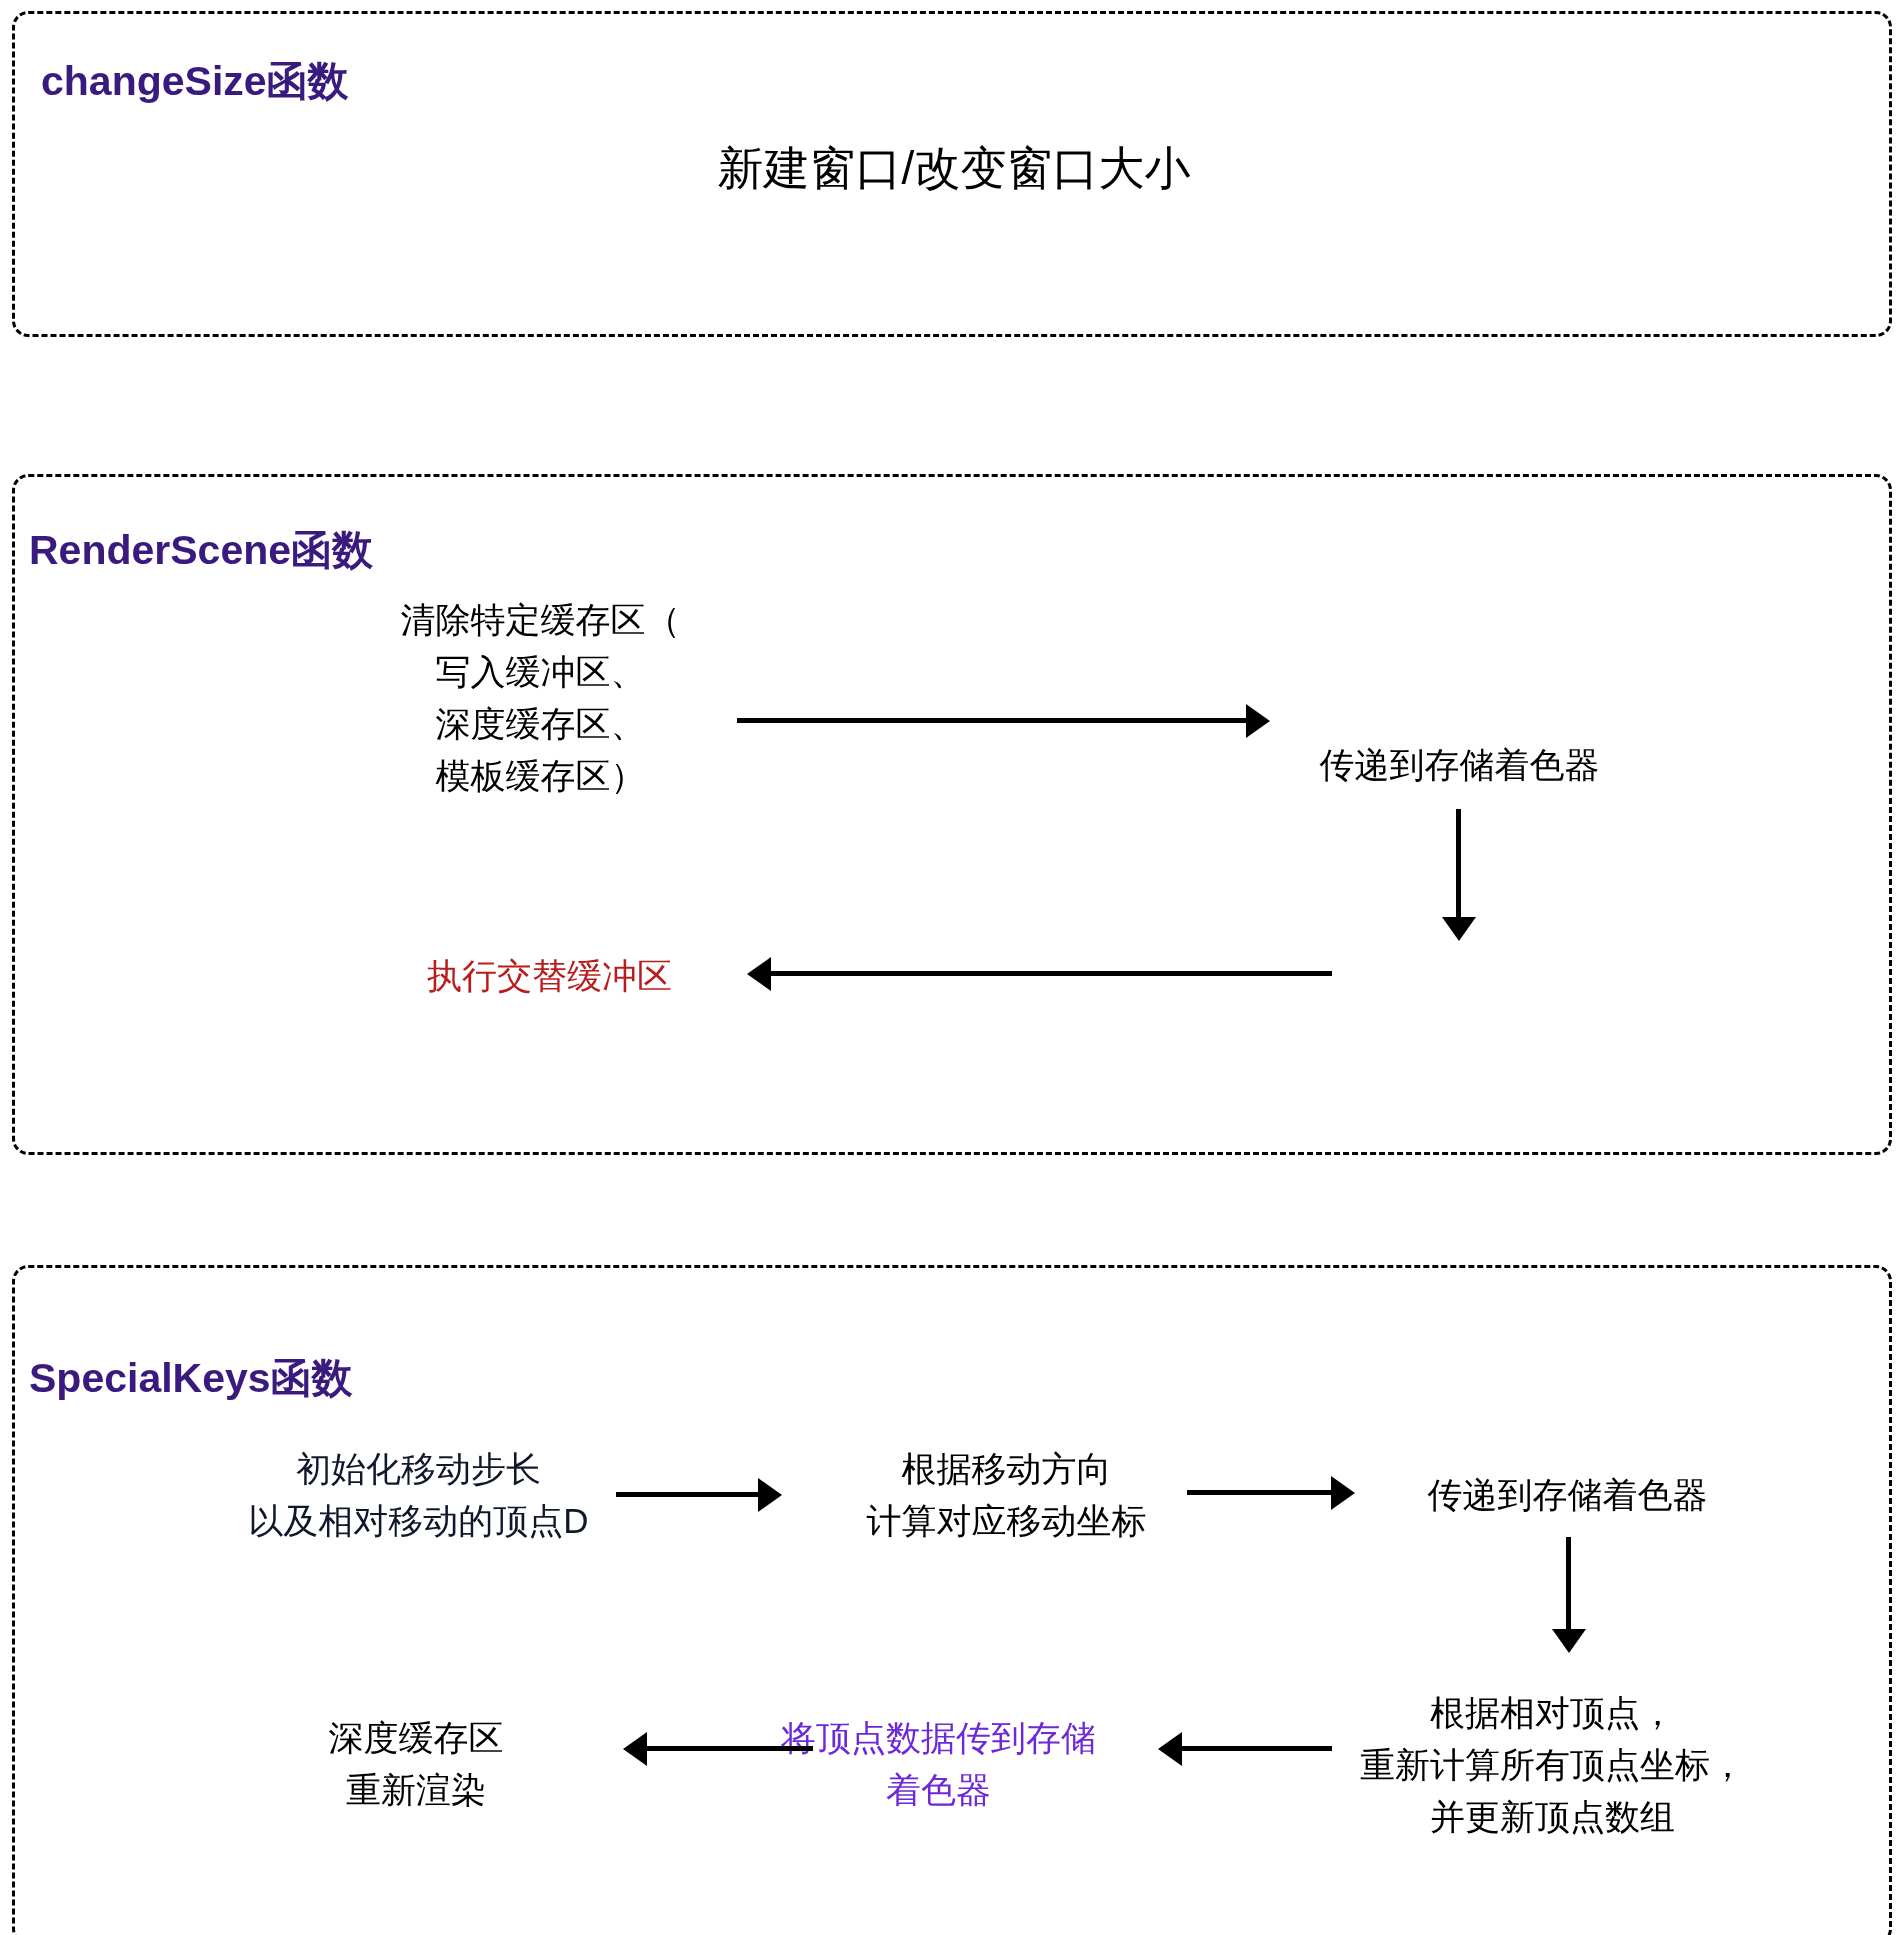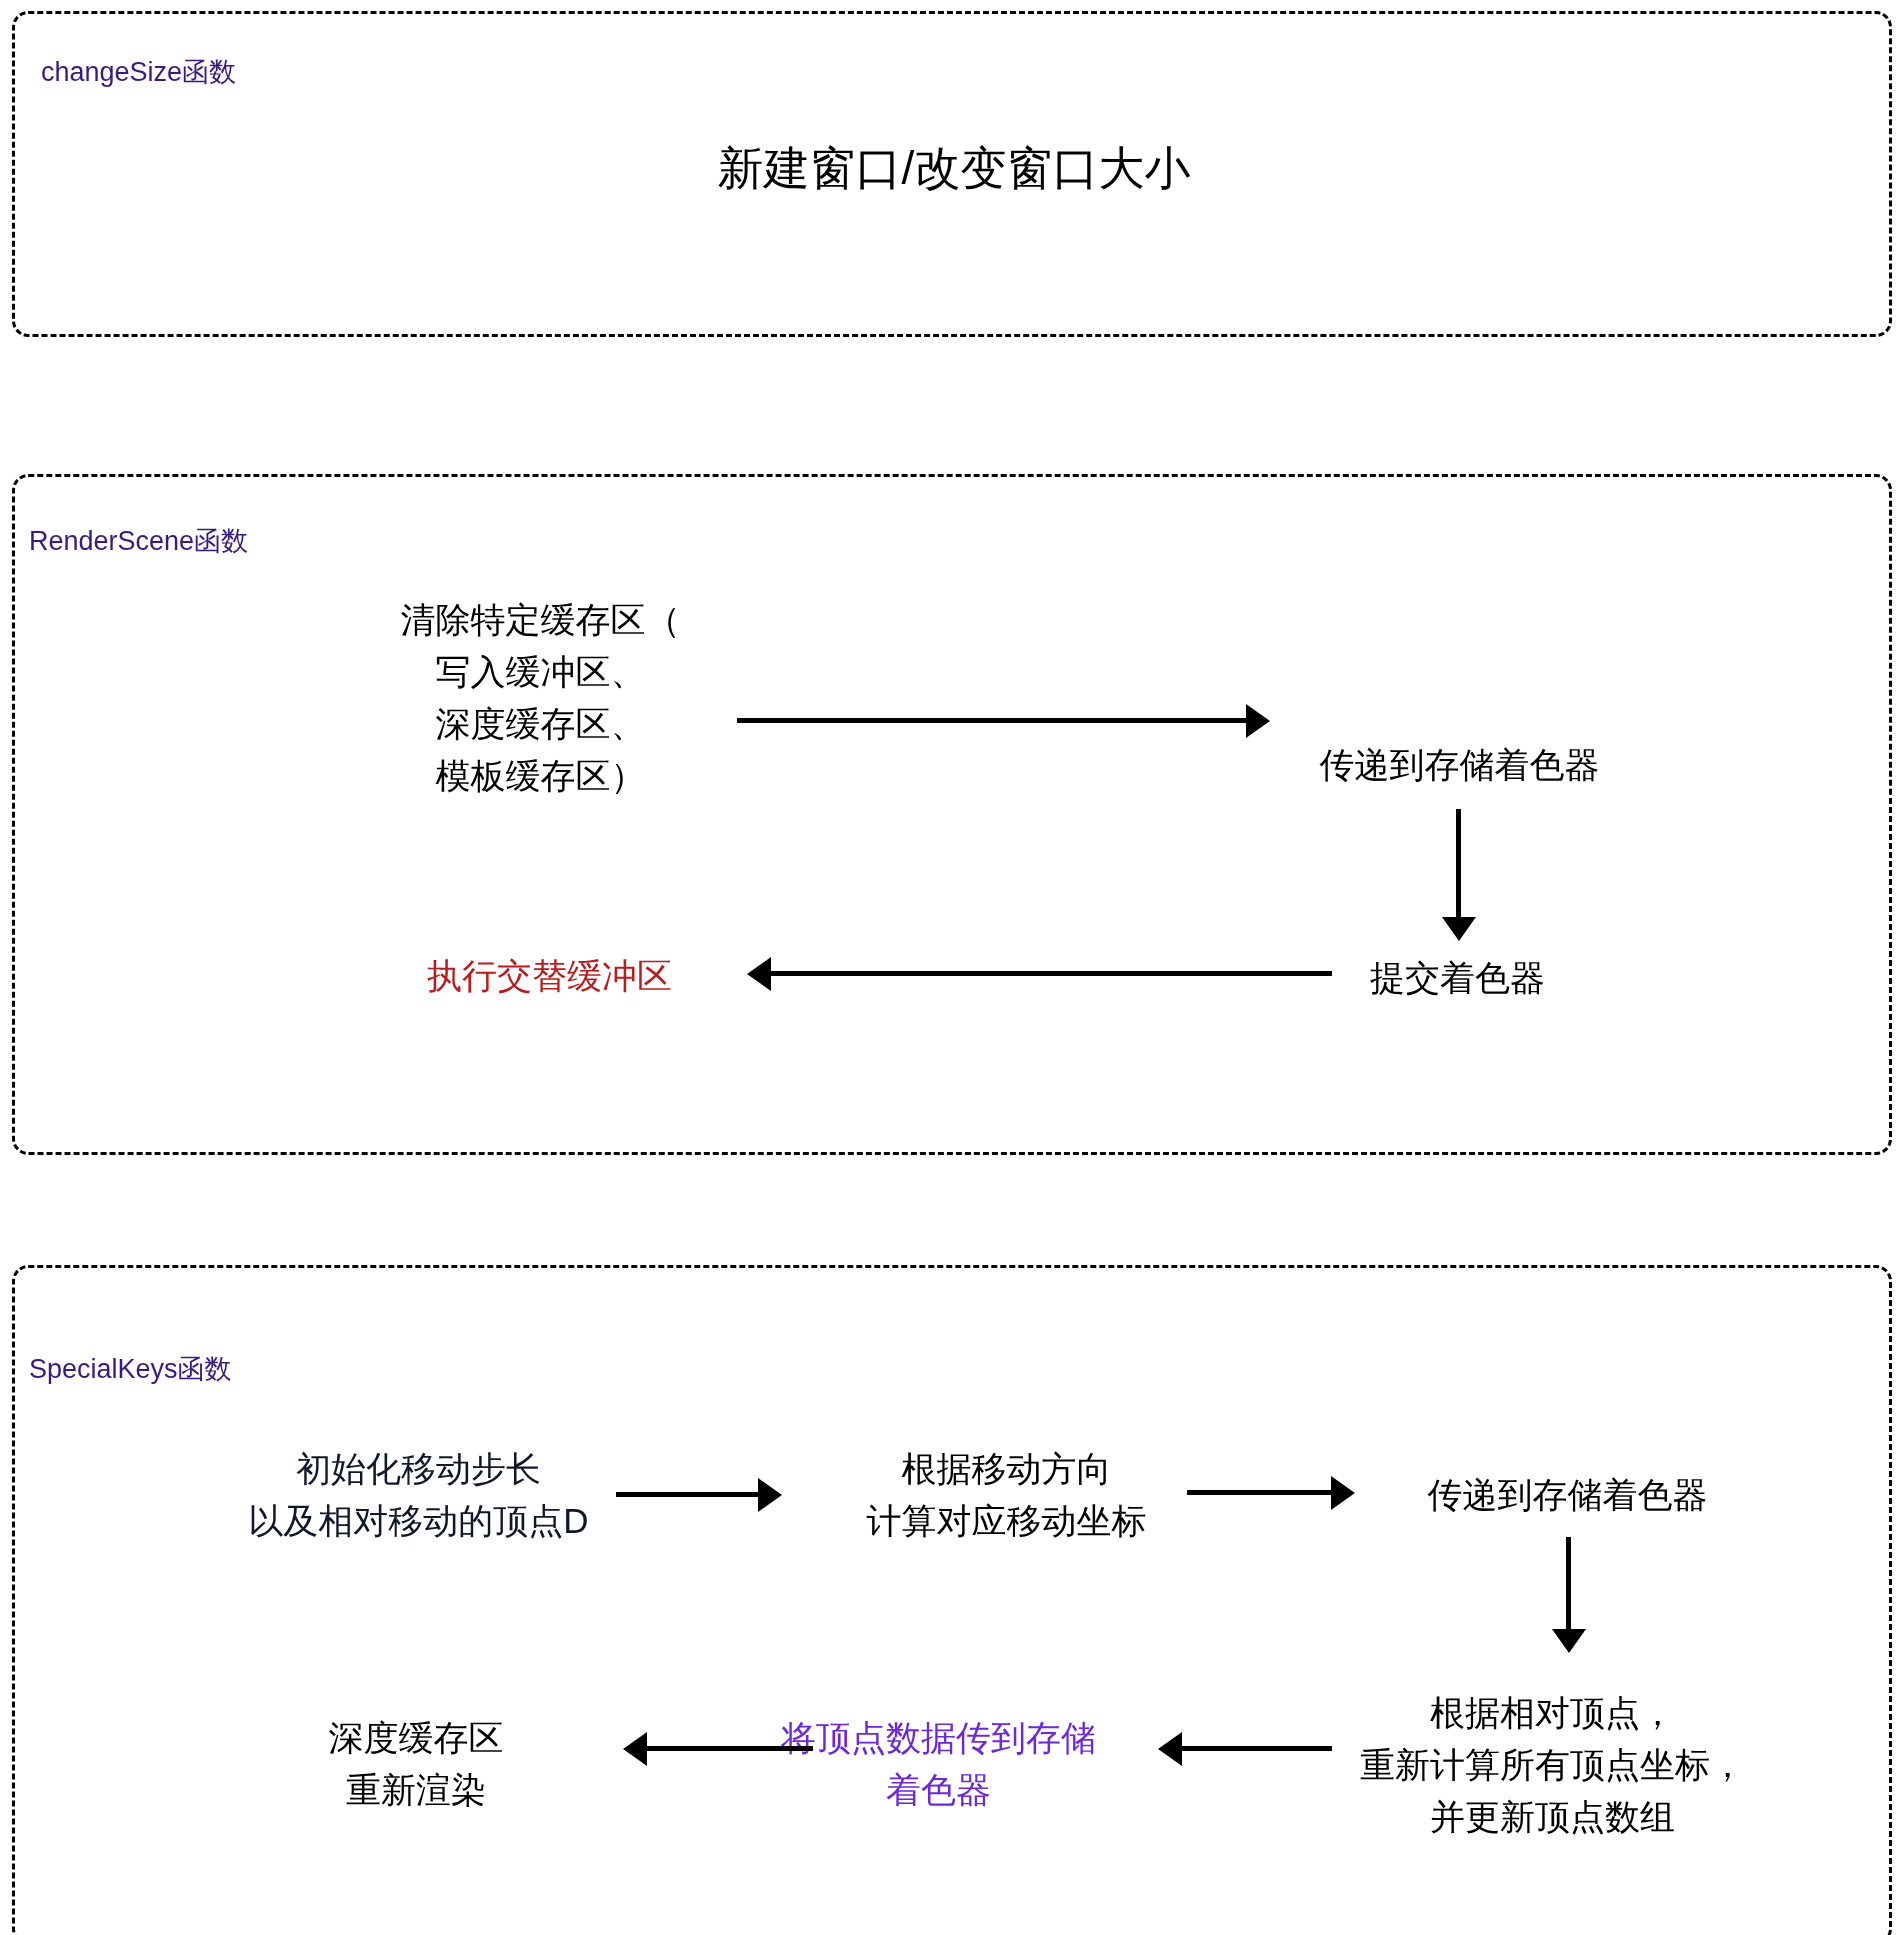--- a/index.html
+++ b/index.html
@@ -11,22 +11,22 @@
     overflow:hidden;
   }
   .dashed-box{
     position:absolute;
     border:3.9px dashed #000000;
     border-radius:16.3px;
     background:transparent;
   }
   .box-title{
     position:absolute;
-    font-size:27px;
-    font-weight:400;
+    font-size:41px;
+    font-weight:700;
     color:#3a1a7e;
     white-space:nowrap;
   }
   .node{
     position:absolute;
     color:#000000;
     font-size:35px;
     line-height:52px;
     text-align:center;
     white-space:pre-line;
@@ -88,21 +88,20 @@
     <div class="head-right"></div>
   </div>
 
   <div class="node" style="left: 1266px; top: 739px; width: 387px; color: rgb(0, 0, 0);">传递到存储着色器</div>
 
   <div class="arrow-v" style="left:1441px;top:809px;height:132px;">
     <div class="shaft-v"></div>
     <div class="head-down"></div>
   </div>
 
-  <div class="node" style="left: 1264px; top: 952px; width: 387px; color: rgb(0, 0, 0);">提交着色器</div>
 
   <div class="arrow-h" style="left:747px;top:956px;width:585px;">
     <div class="head-left"></div>
     <div class="shaft"></div>
   </div>
 
   <div class="node" style="left: 356px; top: 950px; width: 387px; color: #b91c1c;">执行交替缓冲区</div>
 
   <div class="dashed-box" style="left:11.6px;top:1265px;width:1874px;height:674px;"></div>
   <div class="box-title" style="left: 29px; top: 1351px; color: rgb(58, 26, 126);">SpecialKeys函数</div>

